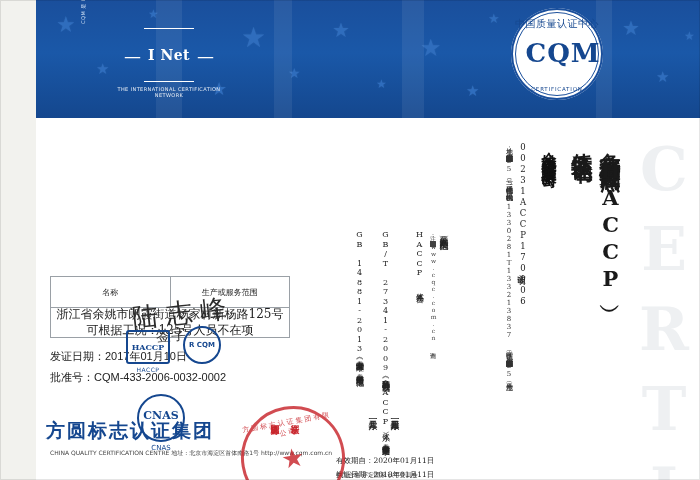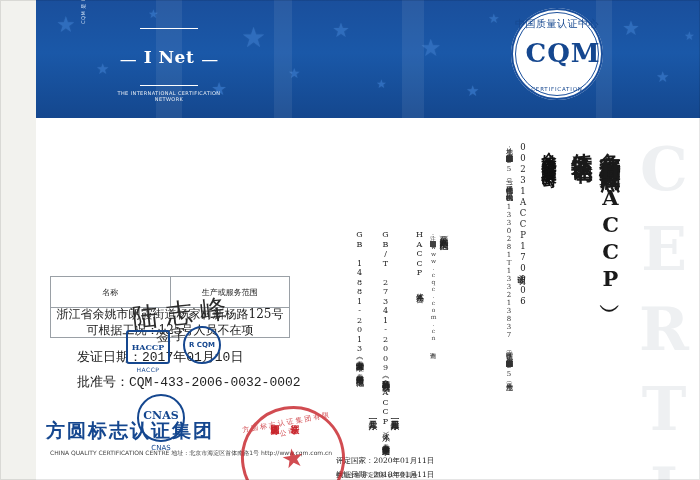--- a/index.html
+++ b/index.html
@@ -55,21 +55,21 @@
     position:absolute;left:0;right:0;bottom:8px;text-align:center;
     font-size:5.5px;color:#15478f;letter-spacing:.8px;
   }
   
   .iqnet{
     position:absolute;left:78px;top:28px;width:110px;height:54px;
     color:#ffffff;text-align:center;
   }
   .iqnet .ibox{
     display:inline-block;border-top:1px solid #ffffff;border-bottom:1px solid #ffffff;
-    padding:18px 4px;font-size:17px;font-weight:bold;letter-spacing:.5px;
+    padding:18px 4px;font-size:14px;font-weight:bold;letter-spacing:.5px;
     font-family:"DejaVu Serif","Liberation Serif",serif;
   }
   .iqnet .dash{display:inline-block;font-size:17px;vertical-align:middle;padding:0 3px;}
   .iqnet .sub{font-size:5px;margin-top:4px;letter-spacing:.4px;opacity:.9;}
   .iqnet-left-txt{
     position:absolute;left:44px;top:24px;width:62px;
     transform:rotate(-90deg);transform-origin:left top;
     font-size:5px;color:#cfe0f5;letter-spacing:.5px;white-space:nowrap;
   }
   
@@ -156,22 +156,22 @@
     position:absolute;left:96px;top:178px;
     font-size:26px;color:#2b2b2b;transform:rotate(-6deg);
     font-family:"DejaVu Serif","Liberation Serif",serif;
   }
   .sig-sub{
     position:absolute;left:120px;top:208px;font-size:15px;color:#333;
     transform:rotate(-4deg);font-family:"DejaVu Serif","Liberation Serif",serif;
   }
   
   .date-block{
-    position:absolute;left:14px;top:228px;font-size:13px;color:#222;
-    line-height:1.9;font-family:Liberation Mono, monospace;margin-left:27px;
+    position:absolute;left:14px;top:228px;font-size:11px;color:#222;
+    line-height:1.9;font-family:Liberation Sans, sans-serif;
   }
   .date-right{
     position:absolute;left:300px;top:336px;font-size:7.5px;color:#222;
     line-height:1.8;font-family:"DejaVu Serif","Liberation Serif",serif;
   }
   .date-vert{
     position:absolute;left:330px;top:296px;font-size:9px;color:#222;height:100px;
   }
   .date-vert2{
     position:absolute;left:352px;top:296px;font-size:9px;color:#222;height:100px;
@@ -328,21 +328,21 @@
 
     <div class="sig">陆 志 峰</div>
     <div class="sig-sub">签字</div>
 
     <div class="date-block">
       <div><span>发证日期：</span><span>2017年01月10日</span></div>
       <div><span>批准号：</span><span>CQM-433-2006-0032-0002</span></div>
     </div>
 
     <div class="date-right">
-      <div><span>评定国家：</span><span>2020年01月11日</span></div>
+      <div><span>有效期自：</span><span>2020年01月11日</span></div>
       <div><span>换证日期：</span><span>2018年01月11日</span></div>
     </div>
 
     <div class="v date-vert">二零一八年一月</div>
     <div class="v date-vert2">二零一八年一月十三日</div>
 
     <div class="haccp-logo">
       <div class="box">HACCP</div>
       <div class="cap">HACCP</div>
     </div>

